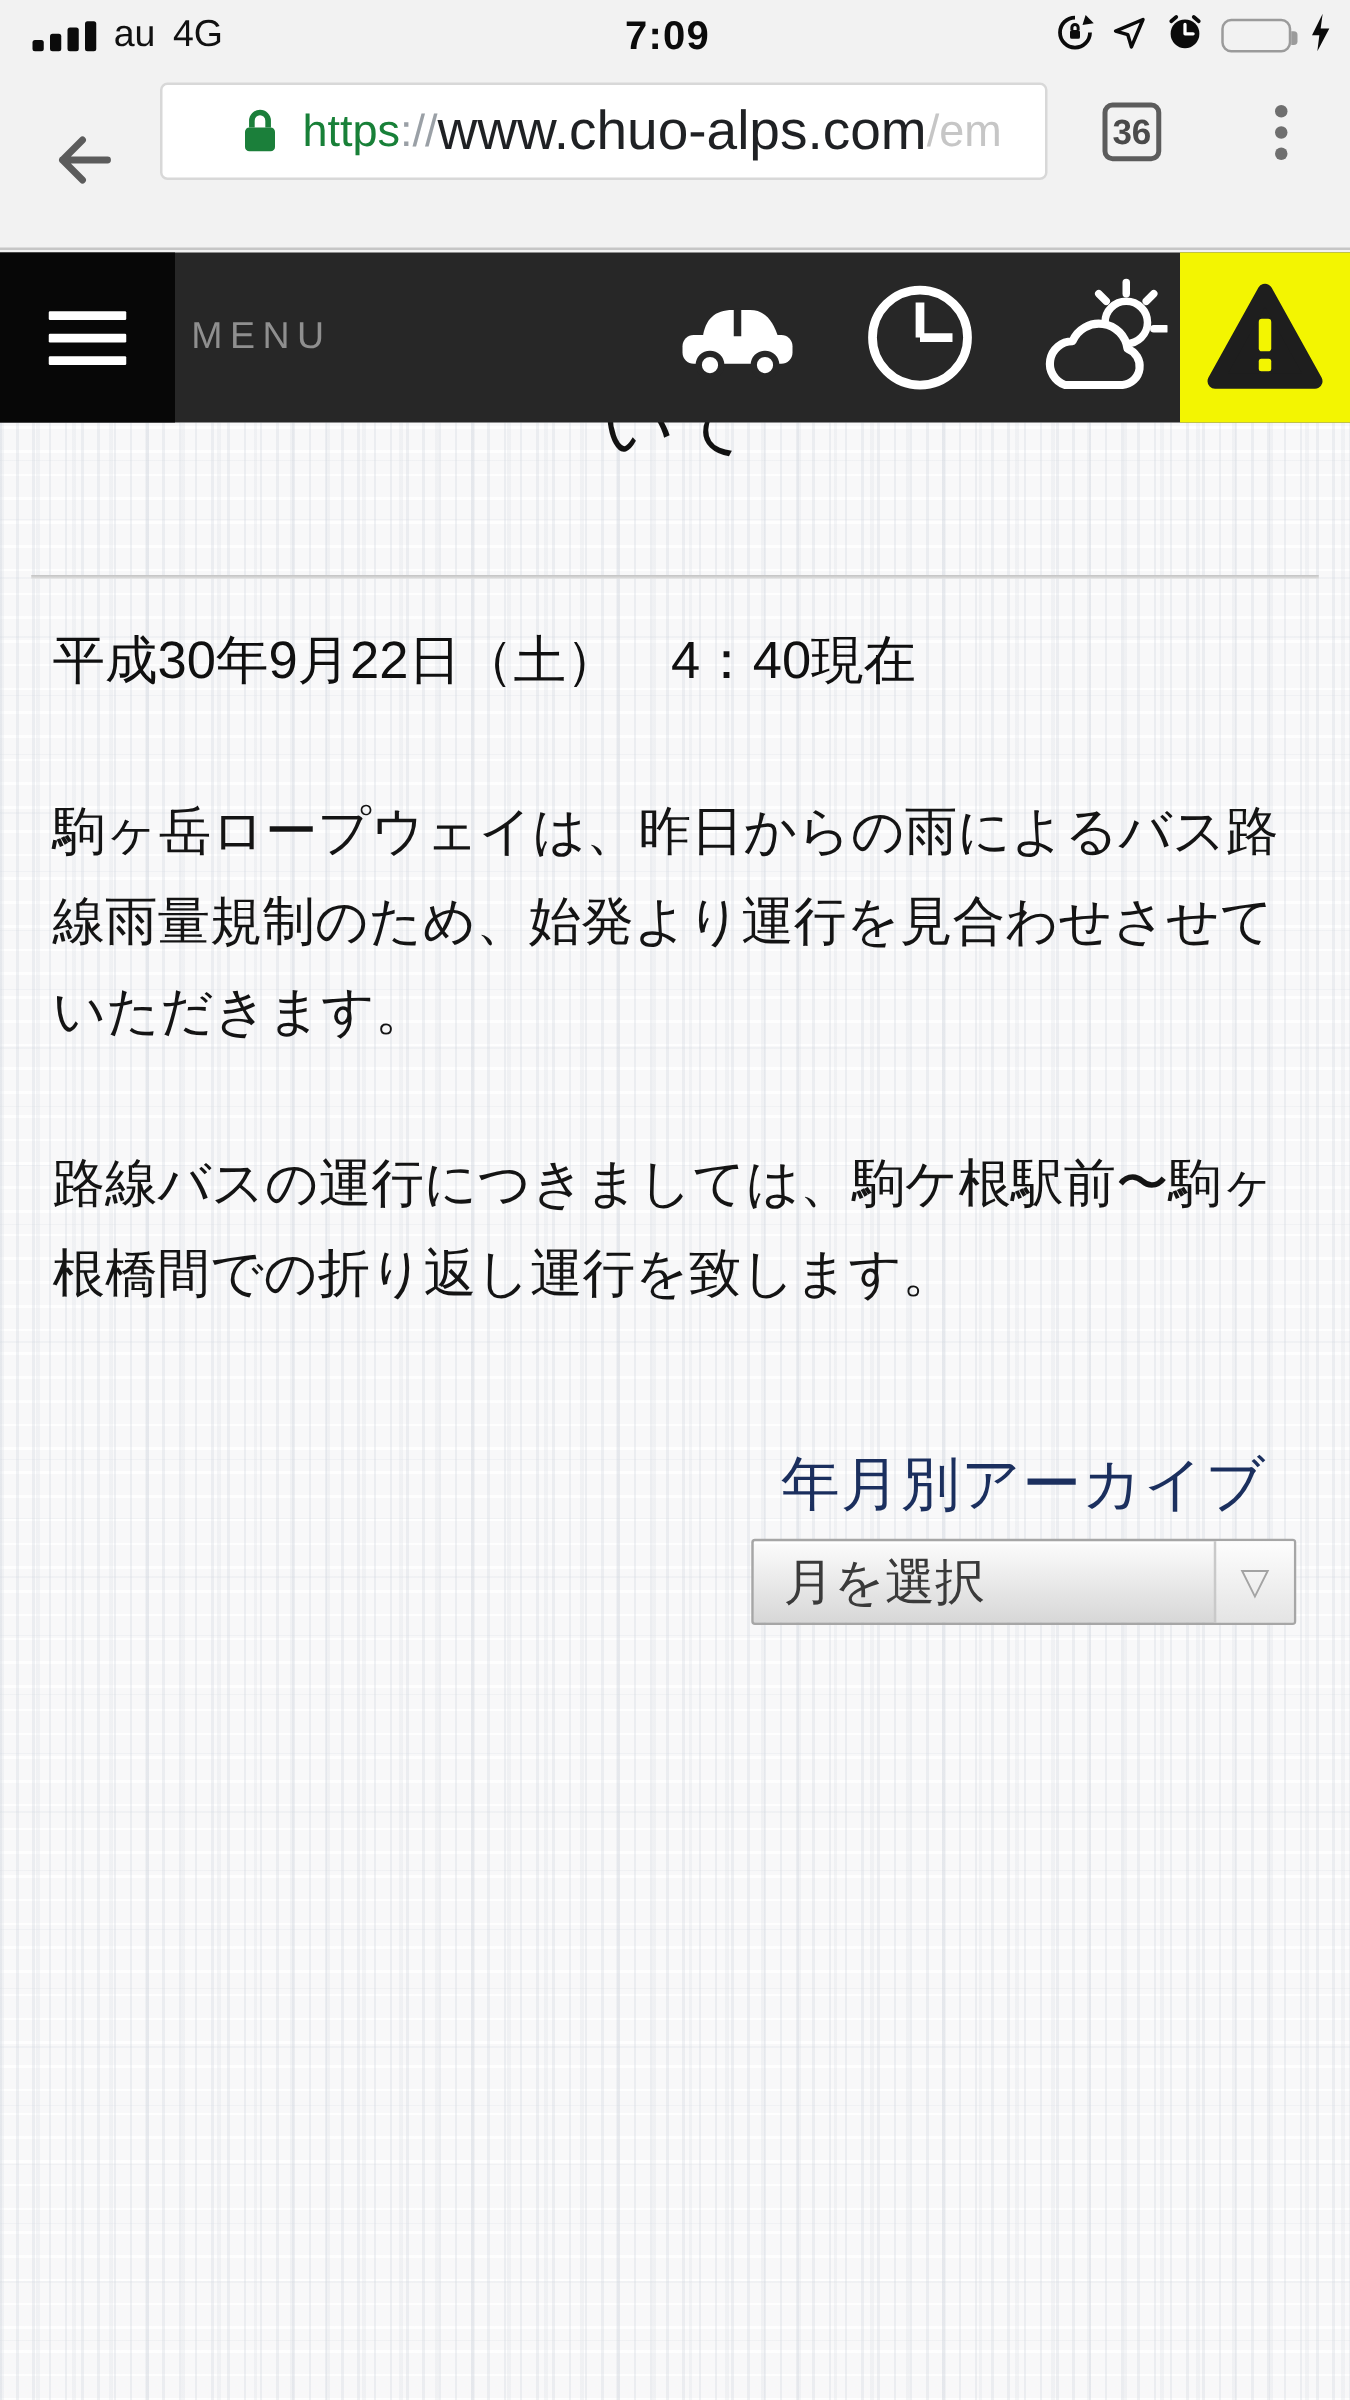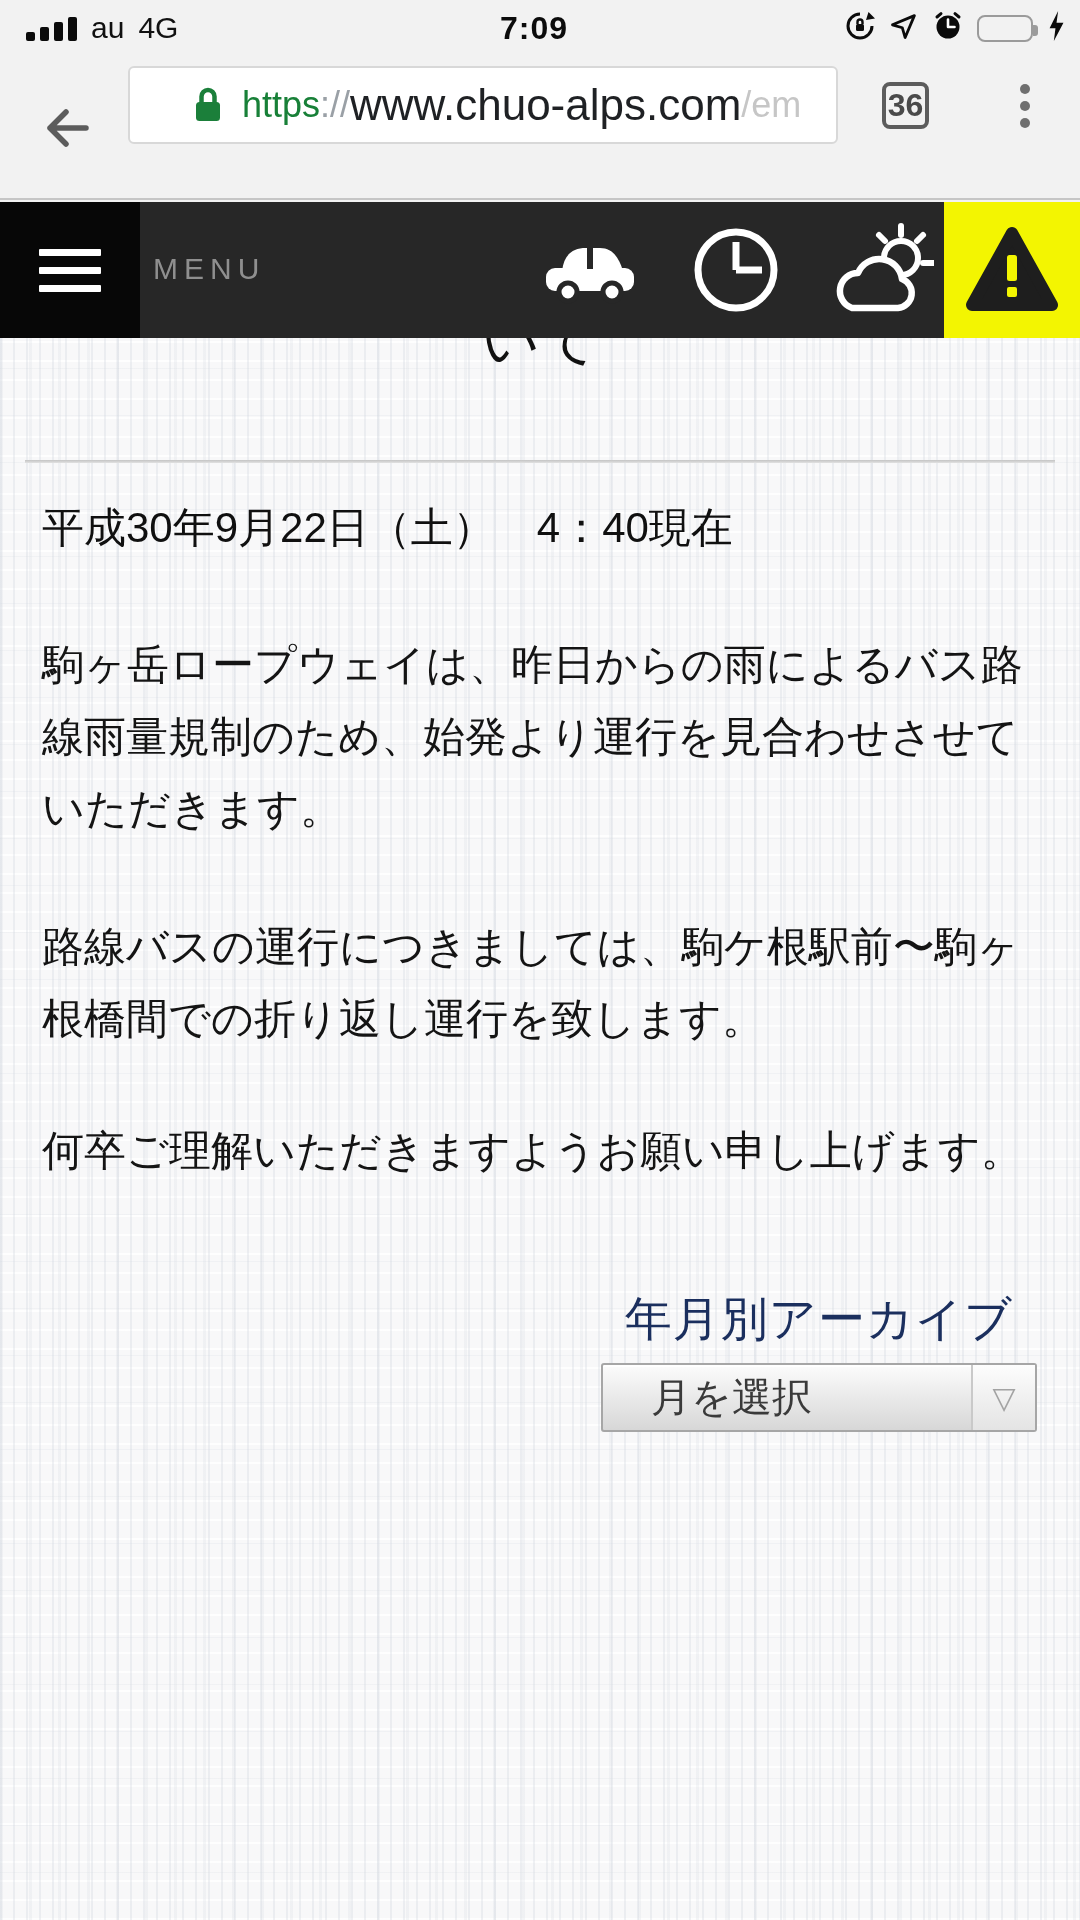--- a/index.html
+++ b/index.html
@@ -22,21 +22,21 @@
 
   
   .browser-bar{position:absolute;top:56px;left:0;width:1080px;height:144px;border-bottom:2px solid #c6c6c6;background:#f2f2f2;}
   .back-btn{position:absolute;left:38px;top:44px;width:56px;height:56px;}
   .url-field{position:absolute;left:128px;top:10px;width:710px;height:78px;background:#fff;border:2px solid #d8d8d8;border-radius:6px;display:flex;align-items:center;padding-left:62px;overflow:hidden;white-space:nowrap;}
   .url-field .lock{margin-right:18px;flex:0 0 auto;display:flex;}
   .url-scheme{font-size:36px;color:#188038;}
   .url-sep{font-size:36px;color:#9aa0a6;}
   .url-host{font-size:44px;color:#1f2124;}
   .url-path{font-size:36px;color:#c6c6c6;}
-  .tab-btn{position:absolute;left:882px;top:26px;width:47px;height:47px;border:4px solid #5c5c5c;border-radius:8px;display:flex;align-items:center;justify-content:center;font-size:32px;font-weight:bold;color:#4a4a4a;}
+  .tab-btn{position:absolute;left:882px;top:26px;width:47px;height:47px;border:4px solid #5c5c5c;border-radius:8px;display:flex;align-items:center;justify-content:center;font-size:28px;font-weight:bold;color:#4a4a4a;}
   .overflow-btn{position:absolute;left:1005px;top:22px;width:40px;height:56px;display:flex;flex-direction:column;align-items:center;justify-content:center;gap:7px;}
   .overflow-btn i{width:10px;height:10px;border-radius:50%;background:#6f6f6f;}
 
   
   .site-header{position:absolute;top:202px;left:0;width:1080px;height:136px;background:#272727;z-index:5;display:flex;}
   .hamburger-btn{width:140px;height:136px;background:#070707;display:flex;flex-direction:column;justify-content:center;align-items:center;gap:11px;flex:0 0 auto;}
   .hamburger-btn i{display:block;width:62px;height:7px;background:#fff;border-radius:1px;}
   .menu-label{position:absolute;left:153px;top:50px;font-size:30px;letter-spacing:6px;color:#8f8f8f;}
   .hdr-icon{position:absolute;top:0;height:136px;display:flex;align-items:center;justify-content:center;}
   .hdr-car{left:540px;width:100px;}
@@ -55,21 +55,21 @@
   .heading-tail{position:absolute;top:-28px;left:0;width:1080px;text-align:center;font-size:58px;color:#111;line-height:1;}
   .rule{margin:122px 25px 0 25px;height:3px;background:linear-gradient(#c3c3c3,#e2e2e2);}
   .date-line{margin:36px 42px 0 42px;font-size:42px;line-height:58px;color:#101010;}
   .para{margin-left:42px;margin-right:30px;color:#141414;}
   .para .pline{font-size:42px;line-height:72px;white-space:nowrap;}
   .p1{margin-top:72px;} .p2{margin-top:66px;} .p3{margin-top:36px;} .p4{margin-top:60px;}
 
   .archive{width:436px;margin:104px 43px 0 auto;}
   .archive-title{font-size:47px;line-height:56px;color:#1b2f5e;text-align:center;letter-spacing:1px;}
   .select-box{position:relative;margin-top:16px;width:436px;height:69px;border:2px solid #a6a6a6;border-radius:3px;background:linear-gradient(#fcfcfc,#d7d7d7);box-shadow:inset 0 2px 0 #fff;display:flex;align-items:center;}
-  .select-value{padding-left:48px;font-size:40px;color:#3a3a3a;}
+  .select-value{padding-left:24px;font-size:40px;color:#3a3a3a;}
   .select-arrow-zone{position:absolute;right:0;top:0;width:64px;height:100%;border-left:2px solid #c9c9c9;display:flex;align-items:center;justify-content:center;background:linear-gradient(#fdfdfd,#e4e4e4);}
   .select-arrow-zone span{font-size:30px;color:#a3a3a3;line-height:1;}
 </style>
 </head>
 <body>
 
 <div class="screen">
 
   <div class="status-bar">
     <div class="sb-left">
@@ -199,21 +199,20 @@
       <div class="pline">いただきます。</div>
     </div>
 
     <div class="para p2">
       <div class="pline">路線バスの運行につきましては、駒ケ根駅前〜駒ヶ</div>
       <div class="pline">根橋間での折り返し運行を致します。</div>
     </div>
 
 
     <div class="para p4">
-      <div class="pline">何卒ご理解いただきますようお願い申し上げます。</div>
     </div>
 
     <div class="archive">
       <div class="archive-title">年月別アーカイブ</div>
       <div class="select-box">
         <span class="select-value">月を選択</span>
         <span class="select-arrow-zone">
           <span>▽</span>
         </span>
       </div>

